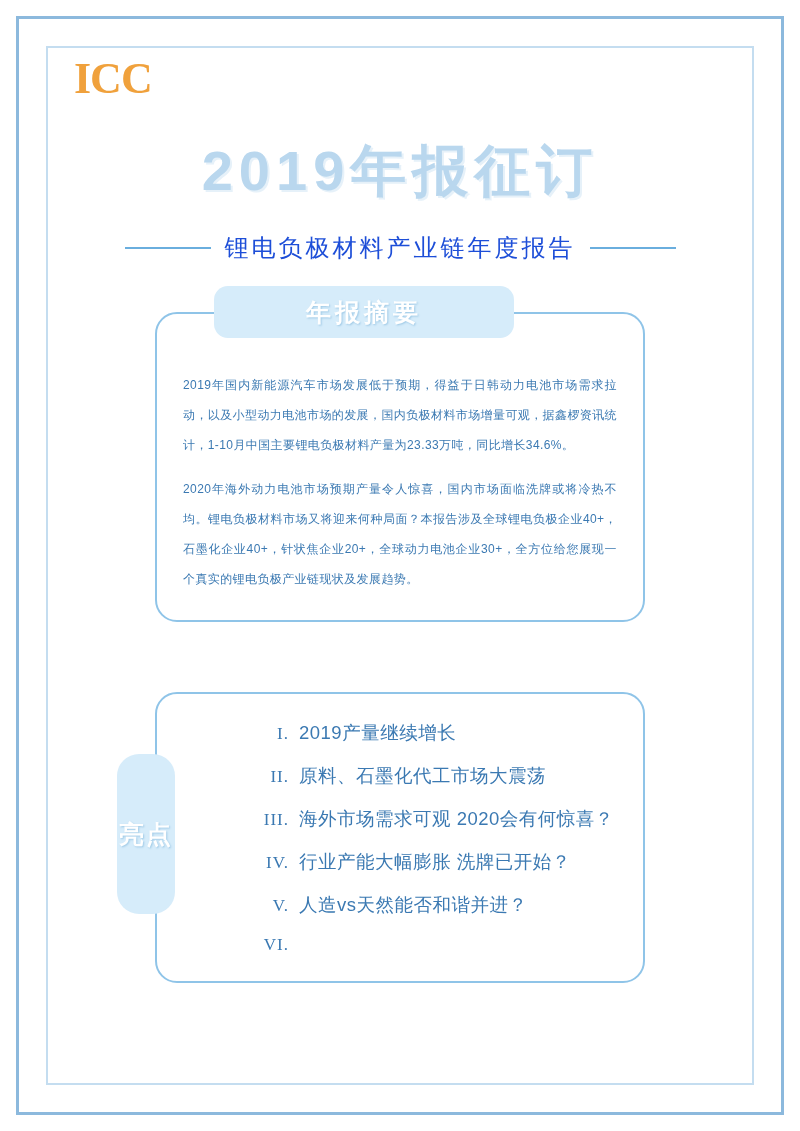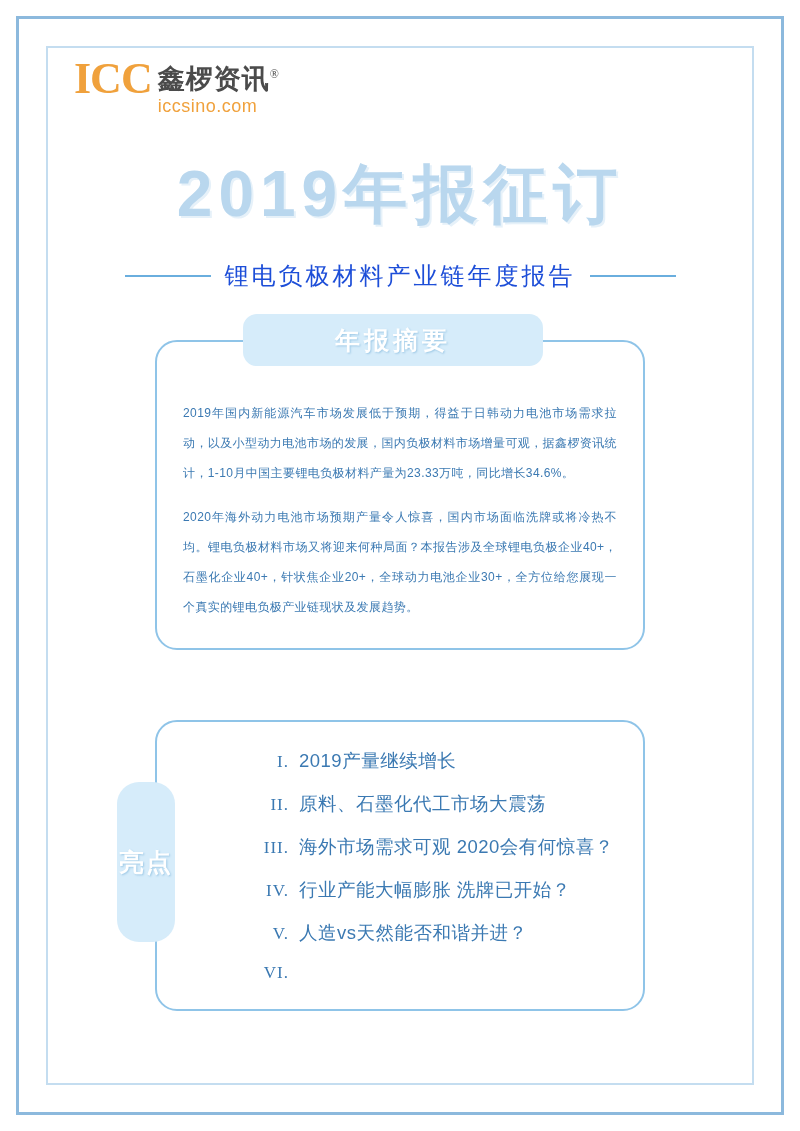--- a/index.html
+++ b/index.html
@@ -95,21 +95,21 @@
     margin-top: 2px;
   }
 
   
   .title-block {
     text-align: center;
     margin-top: 34px;
   }
   .main-title {
     font-family: "Liberation Sans", sans-serif;
-    font-size: 64px;
+    font-size: 56px;
     font-weight: bold;
     letter-spacing: 6px;
     color: #b9d7ee;
     text-shadow: 2px 2px 0 #e6f1f9;
   }
   .subtitle-row {
     display: flex;
     align-items: center;
     justify-content: center;
     margin-top: 22px;
@@ -136,21 +136,21 @@
   }
   .summary-box {
     border: 2px solid #8fc4e8;
     border-radius: 22px;
     padding: 56px 26px 26px 26px;
     box-sizing: border-box;
   }
   .summary-badge {
     position: absolute;
     top: -26px;
-    left: 88px;
+    left: 59px;
     width: 300px;
     height: 52px;
     background: #d6ecfa;
     border-radius: 14px;
     display: flex;
     align-items: center;
     justify-content: center;
   }
   .summary-badge span {
     color: #ffffff;
@@ -233,26 +233,20 @@
 
 <div class="poster">
 
   <div class="frame-outer"></div>
   <div class="frame-inner"></div>
 
   <div class="content">
 
     <div class="logo-row">
       <div class="logo-icc">ICC</div>
-      <div class="logo-right">
-        <div class="logo-cn">
-          <span>鑫椤资讯</span><span class="logo-reg">®</span>
-        </div>
-        <div class="logo-url">iccsino.com</div>
-      </div>
     </div>
 
     <div class="title-block">
       <div class="main-title">2019年报征订</div>
       <div class="subtitle-row">
         <div class="rule"></div>
         <div class="subtitle">锂电负极材料产业链年度报告</div>
         <div class="rule"></div>
       </div>
     </div>

